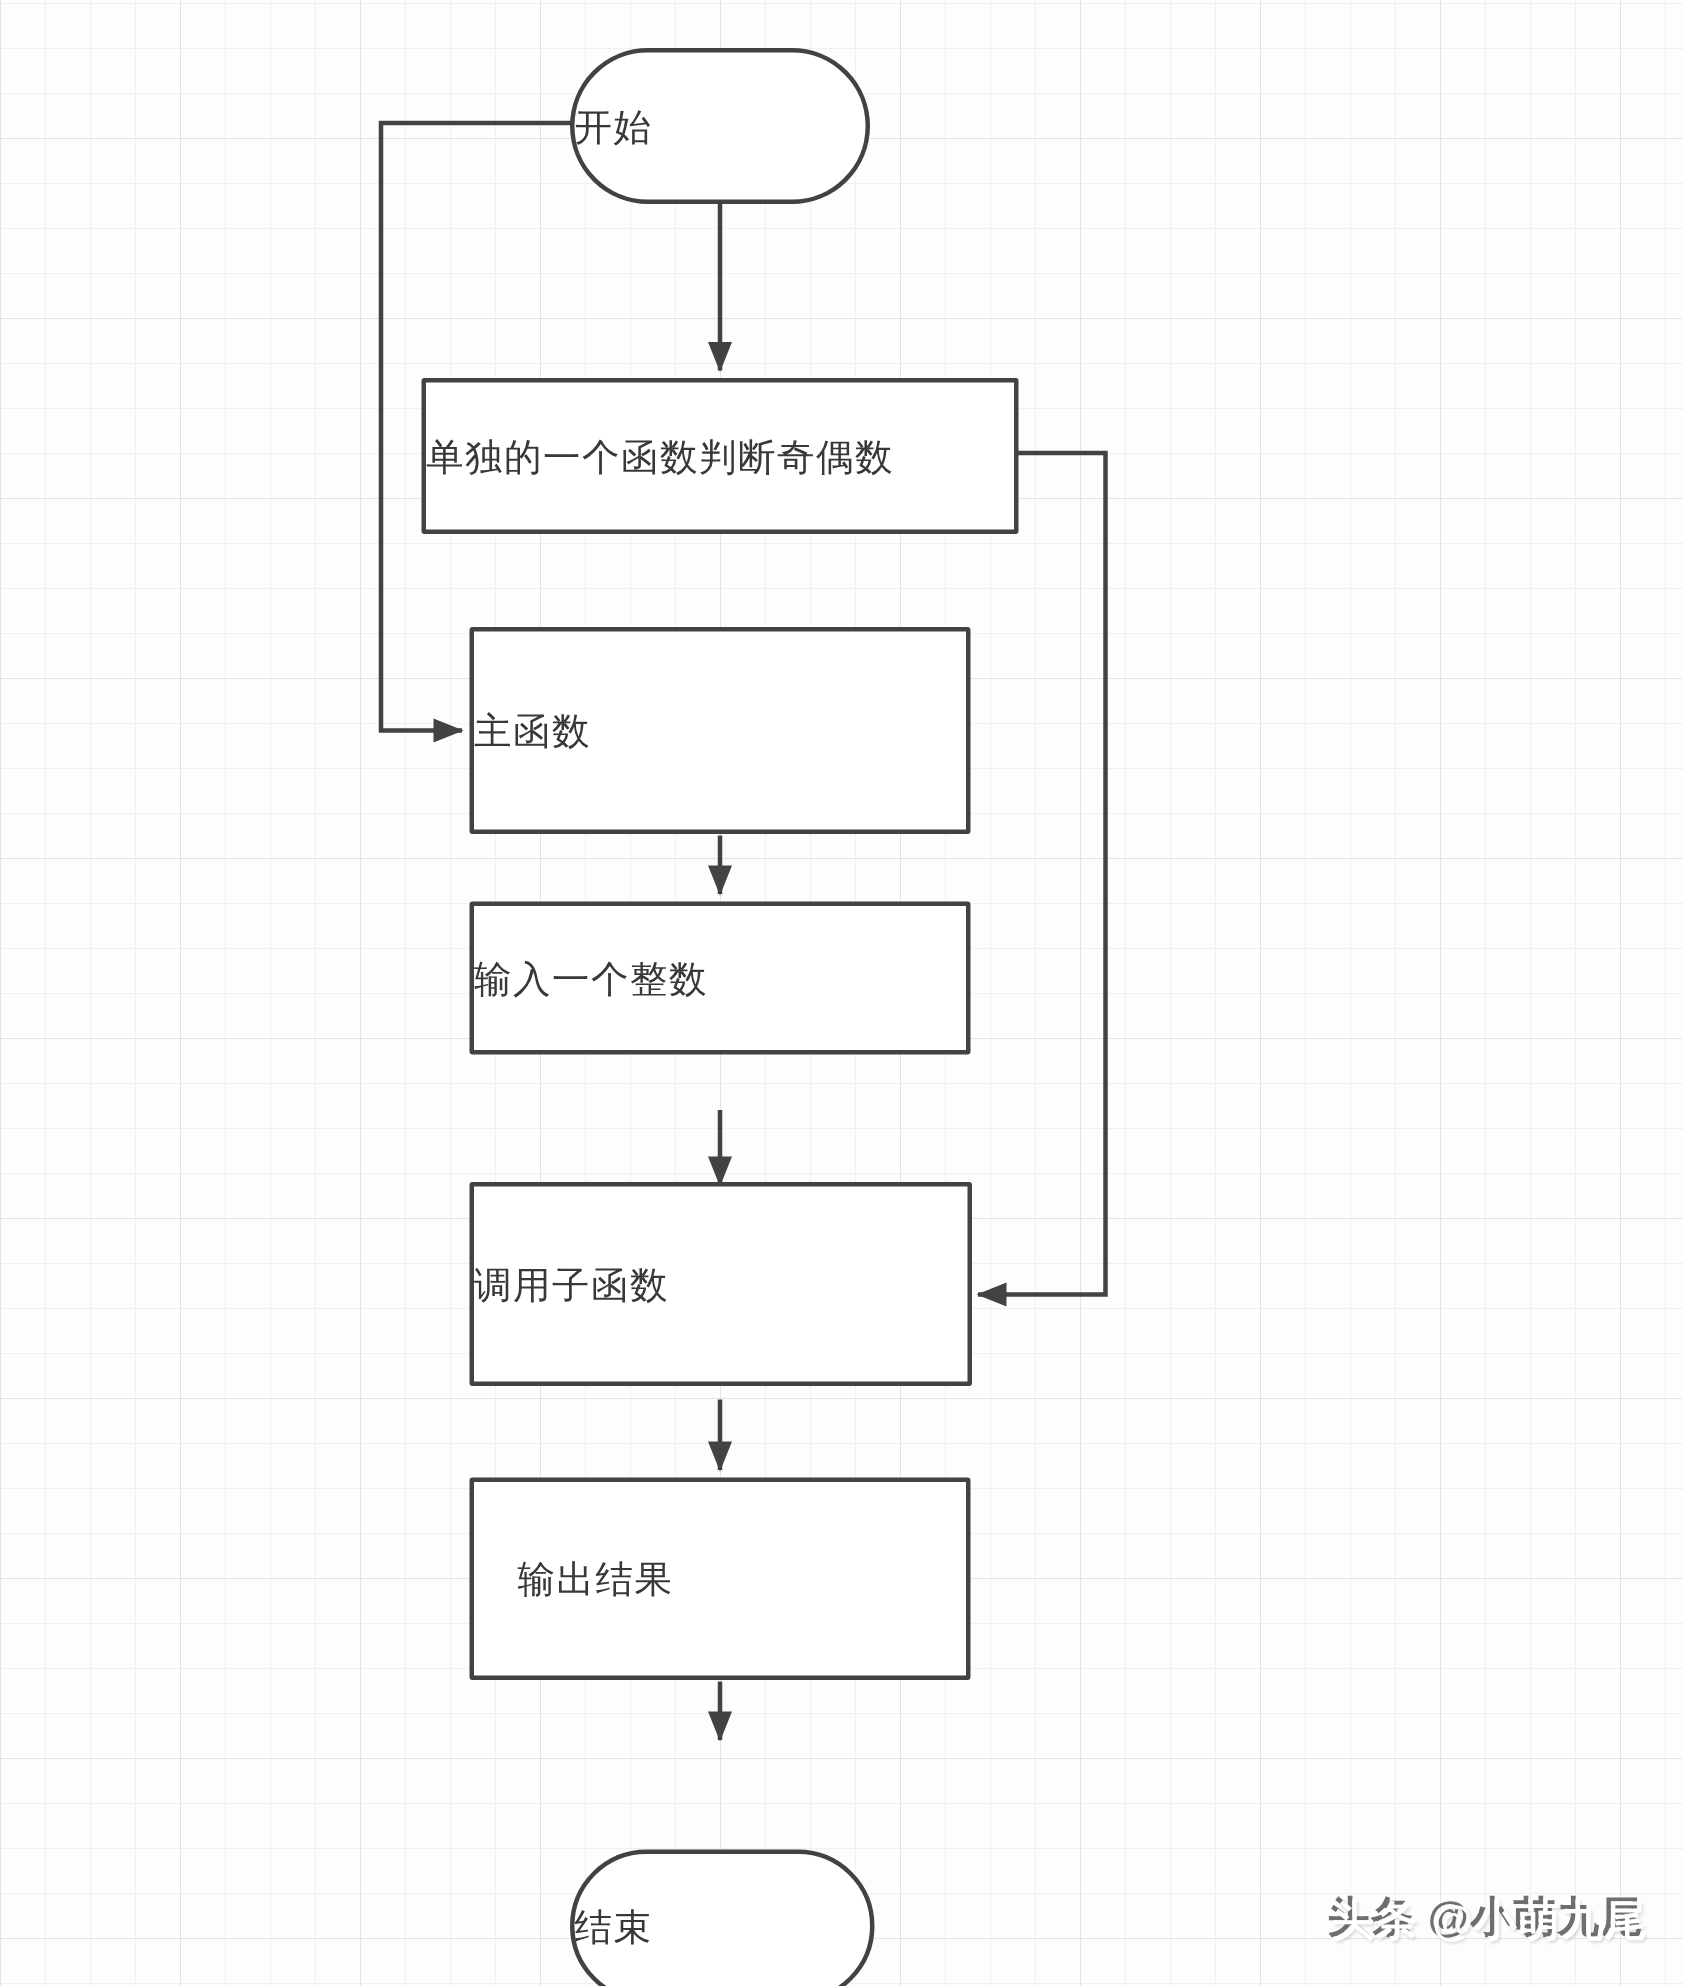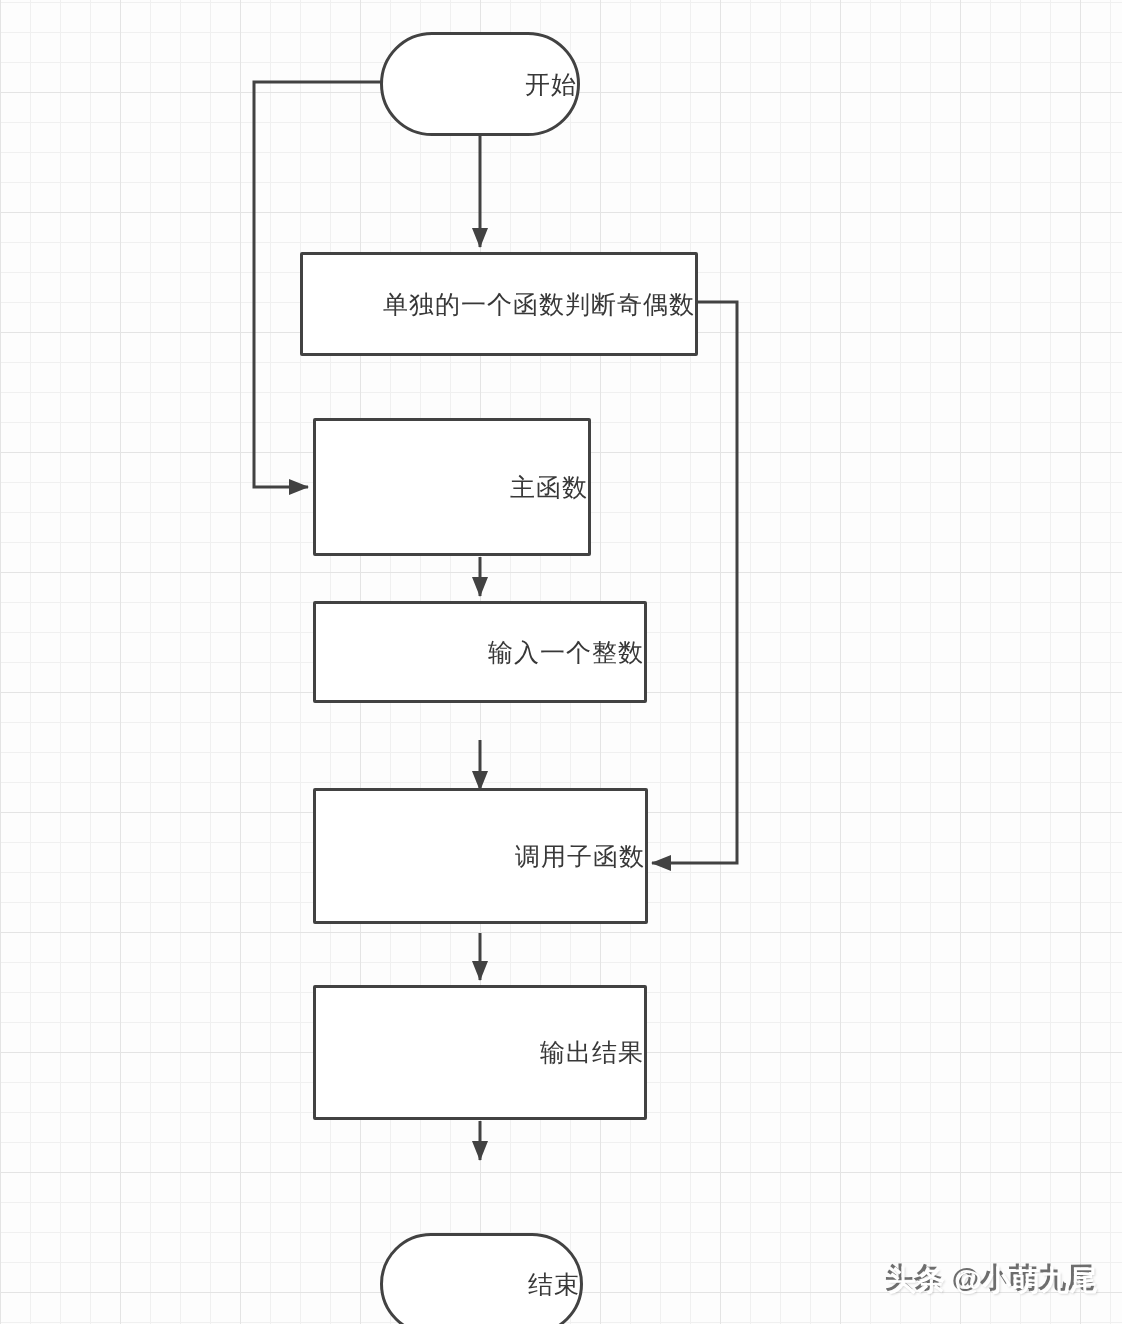--- a/index.html
+++ b/index.html
@@ -32,35 +32,35 @@
     stroke: #424242;
     stroke-width: 3;
   }
   .node {
     position: absolute;
     box-sizing: border-box;
     background: #ffffff;
     border: 3px solid #424242;
     display: flex;
     align-items: center;
-    justify-content: flex-end;
+    justify-content: flex-start;
     color: #383838;
     font-size: 25px;
     letter-spacing: 1px;
     white-space: nowrap;
   }
   .node.process { border-radius: 2px; }
   .node.terminator { border-radius: 52px; }
 
   .node-start   { left: 380px; top: 32px;   width: 200px; height: 104px; }
-  .node-judge   { left: 281px; top: 252px;  width: 398px; height: 104px; margin-left: 19px; }
-  .node-main    { left: 313px; top: 418px;  width: 278px; height: 138px; }
+  .node-judge   { left: 281px; top: 252px;  width: 398px; height: 104px; }
+  .node-main    { left: 313px; top: 418px;  width: 334px; height: 138px; }
   .node-input   { left: 313px; top: 601px;  width: 334px; height: 102px; }
   .node-call    { left: 313px; top: 788px;  width: 335px; height: 136px; }
-  .node-output  { left: 313px; top: 985px;  width: 334px; height: 135px; }
+  .node-output  { left: 313px; top: 985px;  width: 334px; height: 135px; padding-left: 29px; }
   .node-end     { left: 380px; top: 1233px; width: 203px; height: 102px; }
 
   .watermark {
     position: absolute;
     left: 888px;
     top: 1262px;
     width: 220px;
     font-size: 28px;
     font-weight: bold;
     letter-spacing: 1px;

